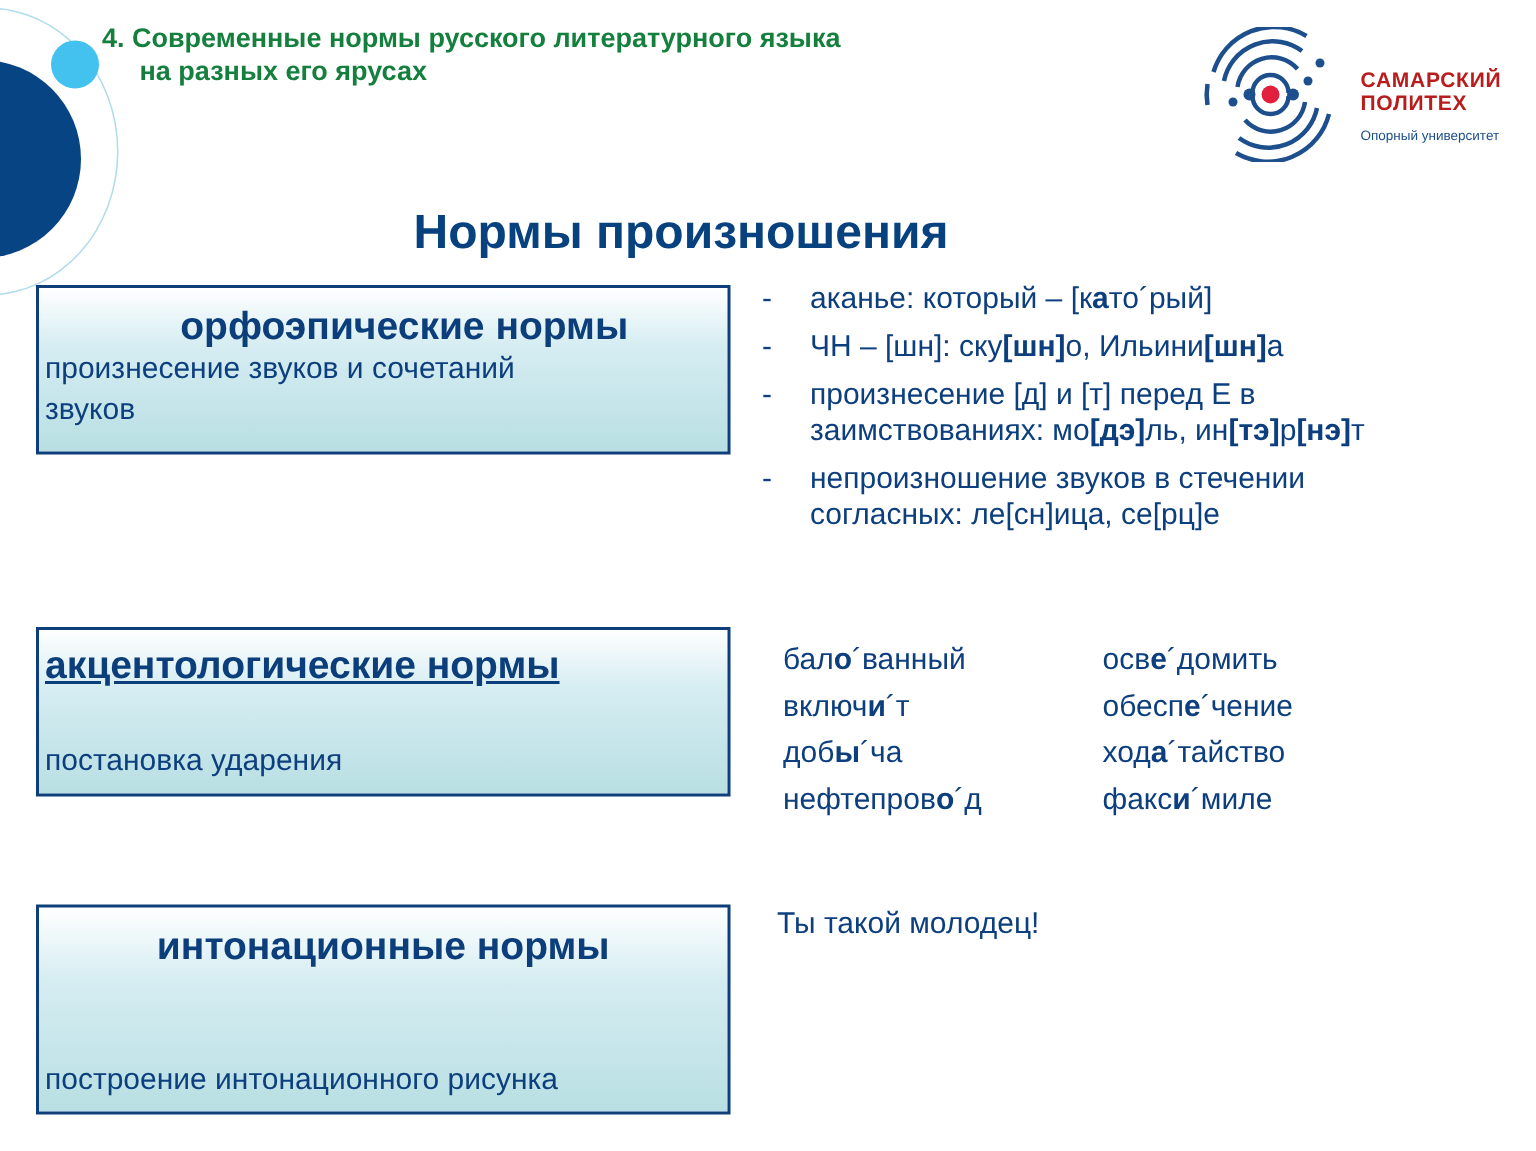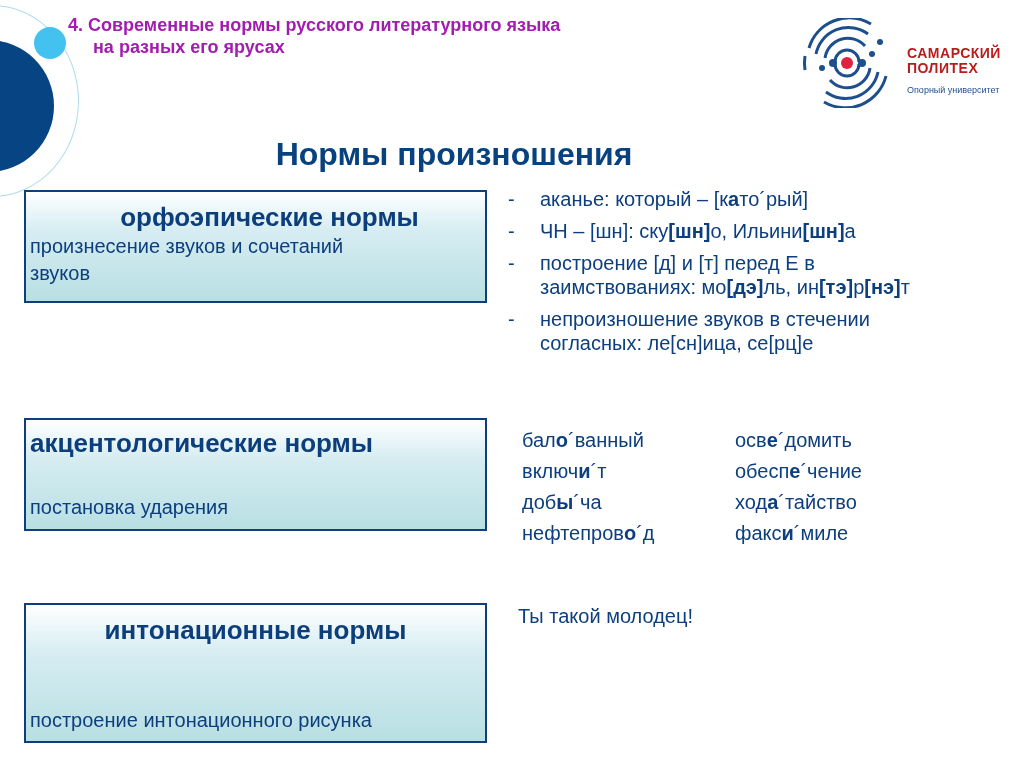--- a/index.html
+++ b/index.html
@@ -2,34 +2,34 @@
 <html><head>
 <meta charset="utf-8">
 <style>
   html, body { margin:0; padding:0; }
   body { width:1024px; height:767px; background:#ffffff; position:relative; overflow:hidden;
          font-family:"Liberation Sans", sans-serif; color:#0d3f7e; }
   .deco { position:absolute; }
   .big-circle { left:-78px; top:40px; width:132px; height:132px; border-radius:50%; background:#064483; }
   .ring { left:-95px; top:5px; width:172px; height:190px; border-radius:50%; border:1px solid #aedcea; }
   .small-circle { left:34px; top:27px; width:32px; height:32px; border-radius:50%; background:#44c2ef; }
-  .slide-title { position:absolute; left:68px; top:14px; font-weight:bold; font-size:18px; line-height:22px; color:#a21caf; }
+  .slide-title { position:absolute; left:68px; top:14px; font-weight:bold; font-size:18px; line-height:22px; color:#15803d; }
   .slide-title .l2 { padding-left:25px; display:block; }
   .logo { position:absolute; left:800px; top:18px; width:210px; height:90px; }
   .logo-text { position:absolute; left:107px; top:28px; font-weight:bold; color:#b91c1c; font-size:14px; line-height:15px; letter-spacing:0.5px; }
   .logo-sub { position:absolute; left:107px; top:67px; font-size:9px; color:#1d4f8c; }
   .main-title { position:absolute; left:0; width:908px; top:136px; text-align:center; font-weight:bold; font-size:32px; color:#07427f; }
   .norm-box { position:absolute; left:24px; width:463px; border:2px solid #0f3f7a;
               background:linear-gradient(#ffffff 0%, #d6edf2 35%, #b8dfe3 100%); box-sizing:border-box; }
   .norm-box .h { font-weight:bold; font-size:26px; color:#0b3e7b; text-align:center; }
   .norm-box .s { font-size:20px; color:#0d3f7e; padding-left:4px; line-height:27px; }
   .box1 { top:190px; height:113px; }
   .box1 .h { margin-top:10px;padding-left:28px; }
   .box2 { top:418px; height:113px; }
-  .box2 .h { margin-top:8px; text-align:left; padding-left:4px; }
+  .box2 .h { margin-top:8px; text-align:left; padding-left:4px;text-decoration:underline; }
   .box2 .s { position:absolute; left:0; bottom:8px; }
   .box3 { top:603px; height:140px; }
   .box3 .h { margin-top:10px; }
   .box3 .s { position:absolute; left:0; bottom:7px; }
   .list { position:absolute; left:508px; top:187px; width:510px; font-size:20px; line-height:24px; }
   .list .item { position:relative; padding-left:32px; margin-bottom:8px; }
   .list .dash { position:absolute; left:0; top:0; }
   .stress { position:absolute; top:425px; font-size:20px; line-height:31px; }
   .col1 { left:522px; } .col2 { left:735px; }
   b { font-weight:bold; }
@@ -98,21 +98,21 @@
   <div class="item">
     <span class="dash">-</span>
     <span>аканье: который – [к</span><b>а</b><span>то´рый]</span>
   </div>
   <div class="item">
     <span class="dash">-</span>
     <span>ЧН – [шн]: ску</span><b>[шн]</b><span>о, Ильини</span><b>[шн]</b><span>а</span>
   </div>
   <div class="item">
     <span class="dash">-</span>
-    <div>построение [д] и [т] перед Е в</div>
+    <div>произнесение [д] и [т] перед Е в</div>
     <div><span>заимствованиях: мо</span><b>[дэ]</b><span>ль, ин</span><b>[тэ]</b><span>р</span><b>[нэ]</b><span>т</span></div>
   </div>
   <div class="item">
     <span class="dash">-</span>
     <div>непроизношение звуков в стечении</div>
     <div>согласных: ле[сн]ица, се[рц]е</div>
   </div>
 </div>
 
 <div class="stress col1">

